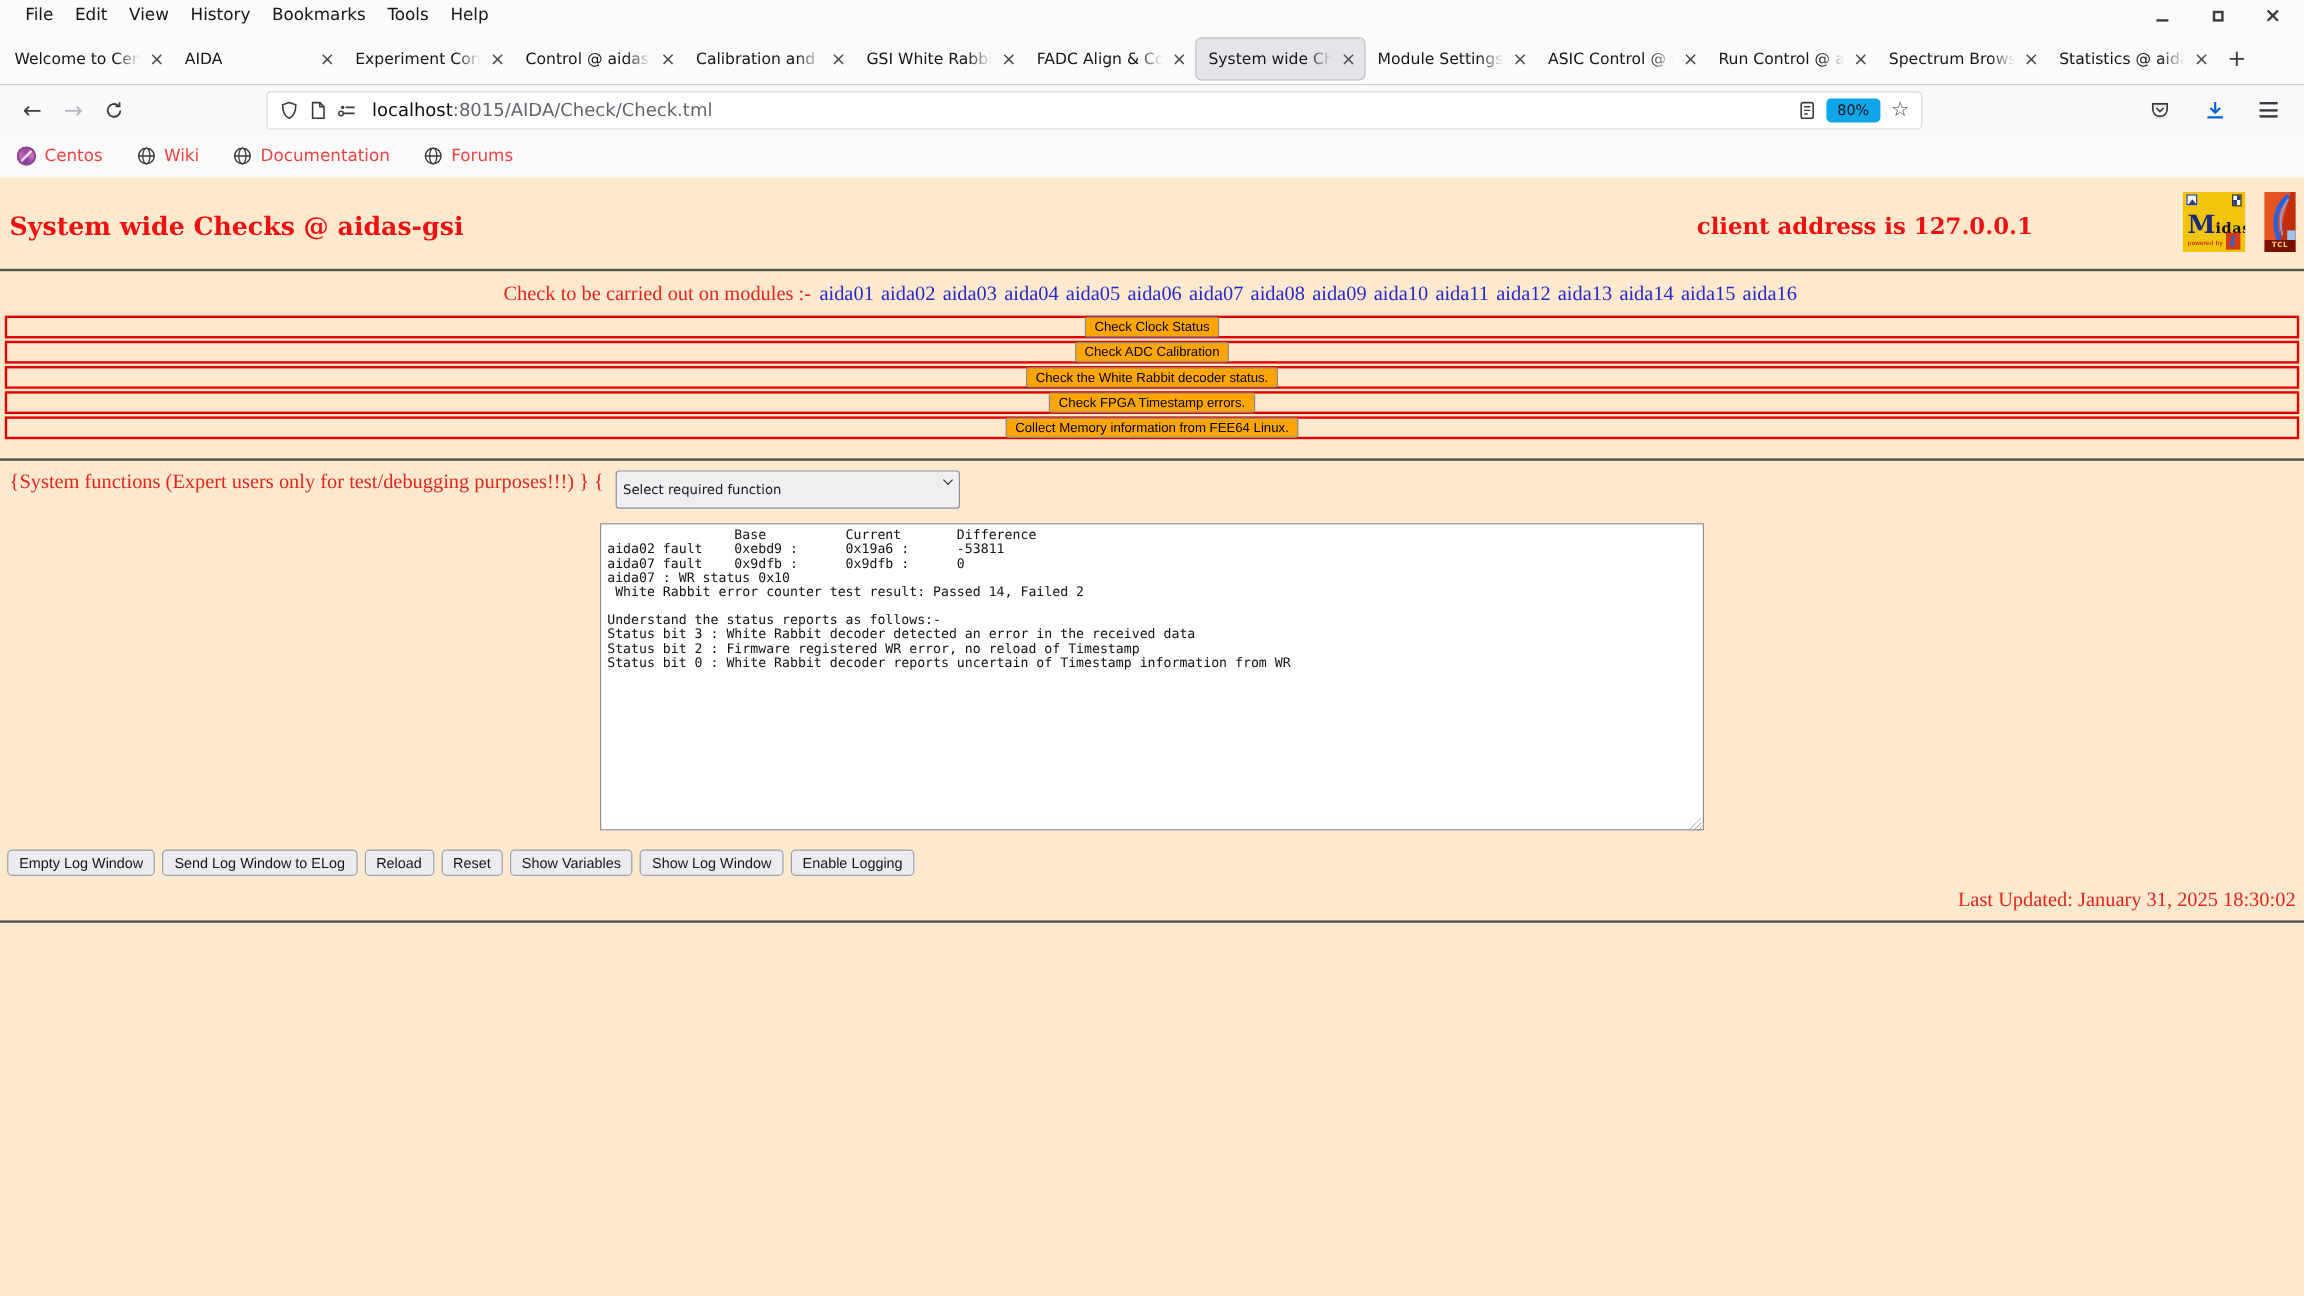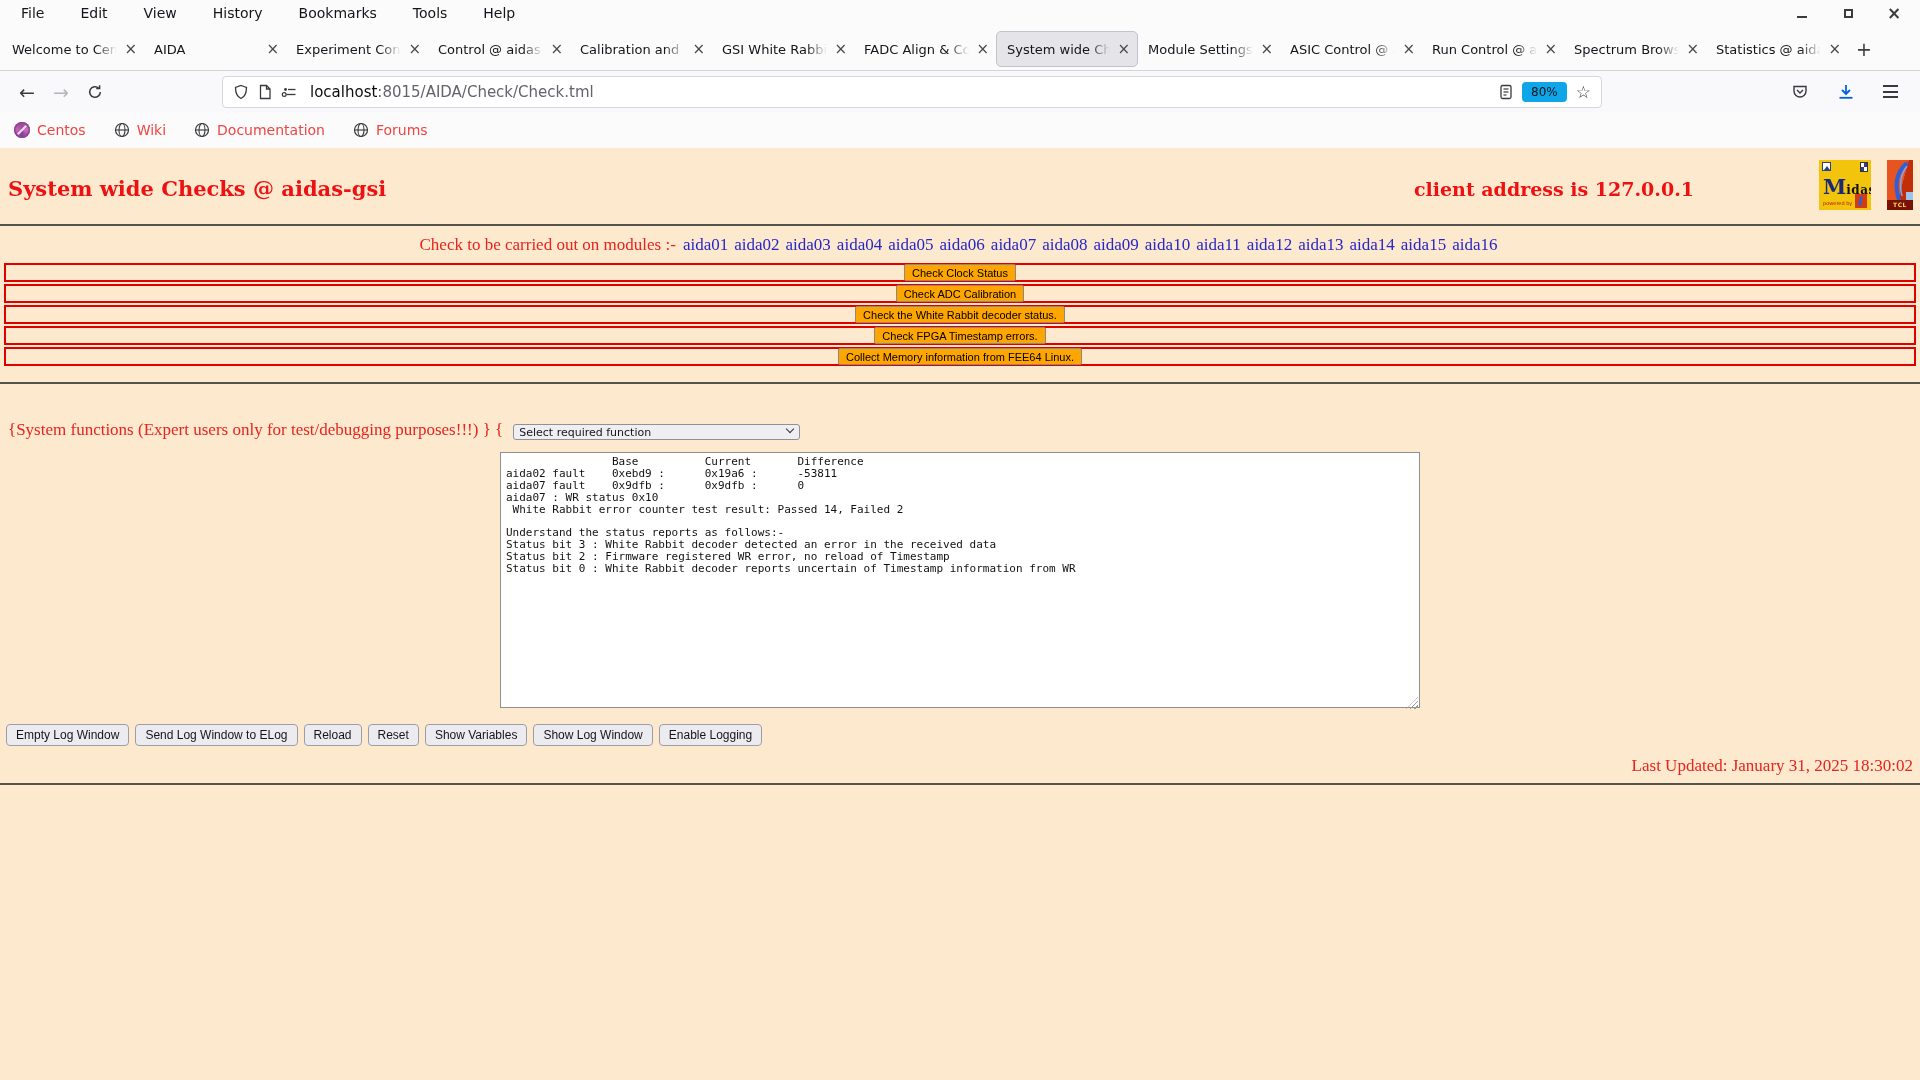--- a/index.html
+++ b/index.html
@@ -1,20 +1,20 @@
 <!DOCTYPE html>
 <html><head>
 <meta charset="utf-8">
 <style>
   * { margin:0; padding:0; box-sizing:border-box; }
   html,body { width:1920px; height:1080px; overflow:hidden; }
   body { font-family:"DejaVu Sans", sans-serif; background:#fce9ce; }
 
   
-  .menubar { height:26px; background:#fbfbfb; display:flex; align-items:center; padding-left:12px; font-size:14px; color:#15141a;gap:18px; }
+  .menubar { height:26px; background:#fbfbfb; display:flex; align-items:center; padding-left:12px; font-size:14px; color:#15141a; }
   .menu-item { padding:2px 9px; cursor:default; }
   .win-controls { margin-left:auto; display:flex; align-items:center; gap:30px; padding-right:18px; }
   .win-btn { width:16px; height:16px; display:flex; align-items:center; justify-content:center; color:#3b3b40; font-size:15px; }
   .min-glyph { width:10px; border-bottom:2px solid #3b3b40; height:2px; margin-top:8px; }
   .max-glyph { width:9px; height:9px; border:2px solid #3b3b40; }
   .close-glyph { font-size:17px; font-weight:bold; line-height:1; }
 
   .tabbar { height:44px; background:#fbfbfb; display:flex; align-items:flex-end; padding:0 2px; }
   .tab { width:142px; height:36px; margin-bottom:3px; display:flex; align-items:center; padding:0 7px 0 10px; font-size:13px; color:#15141a; border-radius:5px; cursor:default; }
   .tab.active { background:#e4e4e9; border:1px solid #c2c2cc; }
@@ -68,24 +68,24 @@
   .modules-line { text-align:center; font-family:"Liberation Serif", serif; font-size:17px; margin-top:9px; }
   .modules-label { color:#e8241f; margin-right:4px; }
   .module-link { color:#2626c9; margin:0 3px; cursor:pointer; }
 
   .check-rows { margin-top:8px; }
   .check-row { border:2px solid #e10000; margin:0 4px 2px 4px; height:19px; display:flex; align-items:center; justify-content:center; }
   .check-btn { background:#ffa500; border:1px solid #8a8a7e; border-radius:2px; font-family:"Liberation Sans", sans-serif; font-size:11px; color:#000; height:17px; line-height:14px; padding:0 7px; cursor:pointer; }
 
   .rule2 { margin-top:16px; }
 
-  .sysfunc-row { display:flex; align-items:center; padding:8px 8px 0 8px;margin-top:28px; }
+  .sysfunc-row { display:flex; align-items:flex-start; padding:8px 8px 0 8px; }
   .sysfunc-label { font-family:"Liberation Serif", serif; font-size:17px; color:#e8241f; }
   .select-wrap { position:relative; margin-left:10px; }
-  .func-select { appearance:none; -webkit-appearance:none; width:287px; height:16px; font-family:"DejaVu Sans", sans-serif; font-size:11px; color:#15141a; background:#efeff2; border:1px solid #8f8f9d; border-radius:3px; padding:1px 20px 0 5px; }
+  .func-select { appearance:none; -webkit-appearance:none; width:287px; height:32px; font-family:"DejaVu Sans", sans-serif; font-size:11px; color:#15141a; background:#efeff2; border:1px solid #8f8f9d; border-radius:3px; padding:1px 20px 0 5px; }
   .select-chevron { position:absolute; right:7px; top:5px; width:6px; height:6px; border-right:1.6px solid #333; border-bottom:1.6px solid #333; transform:rotate(45deg); pointer-events:none; }
 
   .log-wrap { position:relative; width:920px; margin:12px auto 0 auto; }
   .log-area { width:920px; height:256px; background:#fff; border:1px solid #8f8f8f; font-family:"DejaVu Sans Mono", monospace; font-size:11px; line-height:1.08; padding:3px 5px; white-space:pre; overflow:auto; resize:none; color:#111; }
   .resize-grip { position:absolute; right:2px; bottom:3px; width:12px; height:12px; background:repeating-linear-gradient(135deg,transparent 0 2px,#9a9a9a 2px 3px); clip-path:polygon(100% 0,100% 100%,0 100%); }
 
   .actions { display:flex; gap:6px; padding:12px 0 0 6px; }
   .action-btn { background:#ececf0; border:1px solid #9d9da8; border-radius:4px; font-family:"Liberation Sans", sans-serif; font-size:12px; color:#15141a; padding:3px 9px; cursor:pointer; }
 
   .last-updated { text-align:right; padding-right:7px; font-family:"Liberation Serif", serif; font-size:17px; color:#e8241f; margin-top:10px; }

